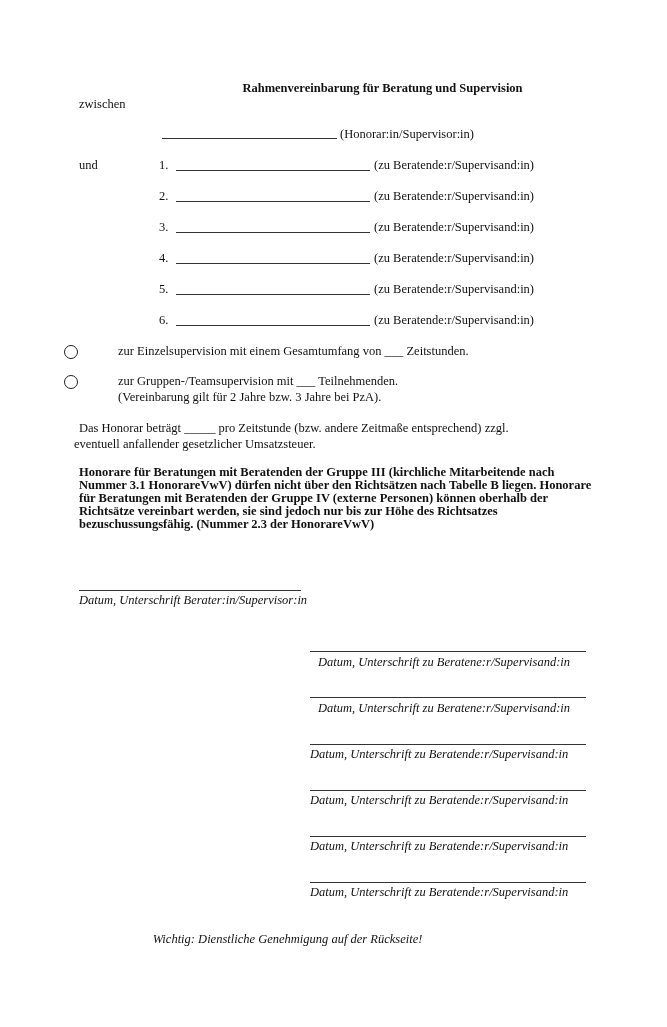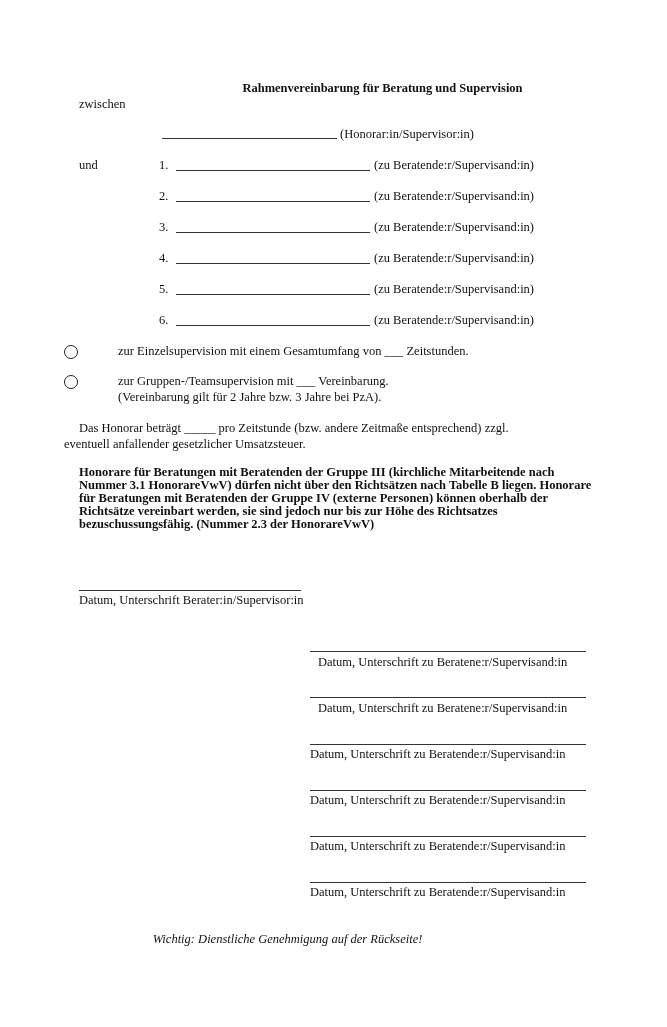--- a/index.html
+++ b/index.html
@@ -45,20 +45,21 @@
       white-space: normal;
     }
     .sig-line {
       position: absolute;
       border-top: 1px solid #333;
       height: 0;
     }
     .sig-label {
       position: absolute;
       white-space: nowrap;
+      font-style: italic;
     }
     .italic-note {
       left: 0; width: 575px; top: 932px;
       text-align: center;
       font-style: italic;
     }
   </style>
 </head>
 <body>
 
@@ -105,26 +106,26 @@
       <div class="abs" style="left:374px; top:313px;">(zu Beratende:r/Supervisand:in)</div>
     </div>
   </div>
 
   <div>
     <div class="circle" style="left:64px; top:345px;"></div>
     <div class="abs" style="left:118px; top:344px;">zur Einzelsupervision mit einem Gesamtumfang von ___ Zeitstunden.</div>
   </div>
   <div>
     <div class="circle" style="left:64px; top:375px;"></div>
-    <div class="abs" style="left:118px; top:374px;">zur Gruppen-/Teamsupervision mit ___ Vereinbarung.</div>
+    <div class="abs" style="left:118px; top:374px;">zur Gruppen-/Teamsupervision mit ___ Teilnehmenden.</div>
     <div class="abs" style="left:118px; top:390px;">(Vereinbarung gilt für 2 Jahre bzw. 3 Jahre bei PzA).</div>
   </div>
 
   <div class="abs" style="left:79px; top:421px;">Das Honorar beträgt _____ pro Zeitstunde (bzw. andere Zeitmaße entsprechend) zzgl.</div>
-  <div class="abs" style="left:64px; top:437px;">eventuell anfallender gesetzlicher Umsatzsteuer.</div>
+  <div class="abs" style="left:74px; top:437px;">eventuell anfallender gesetzlicher Umsatzsteuer.</div>
 
   <div class="abs bold-para">Honorare für Beratungen mit Beratenden der Gruppe III (kirchliche Mitarbeitende nach Nummer 3.1 HonorareVwV) dürfen nicht über den Richtsätzen nach Tabelle B liegen. Honorare für Beratungen mit Beratenden der Gruppe IV (externe Personen) können oberhalb der Richtsätze vereinbart werden, sie sind jedoch nur bis zur Höhe des Richtsatzes bezuschussungsfähig. (Nummer 2.3 der HonorareVwV)</div>
 
   <div class="sig-line" style="left:79px; top:590px; width:222px;"></div>
   <div class="sig-label" style="left:79px; top:593px;">Datum, Unterschrift Berater:in/Supervisor:in</div>
 
   <div>
     <div class="sig-line" style="left:310px; top:651px; width:276px;"></div>
     <div class="sig-label" style="left:318px; top:655px;">Datum, Unterschrift zu Beratene:r/Supervisand:in</div>
 

